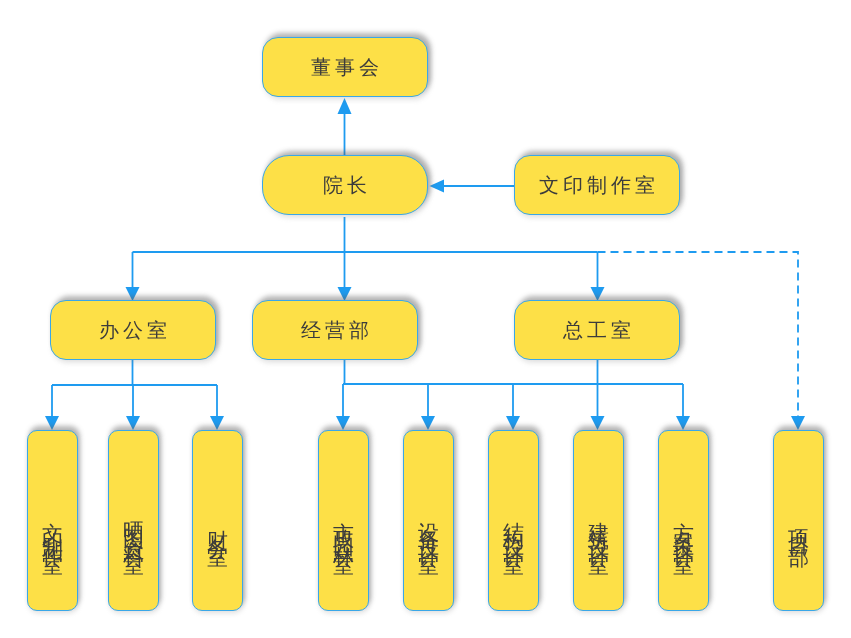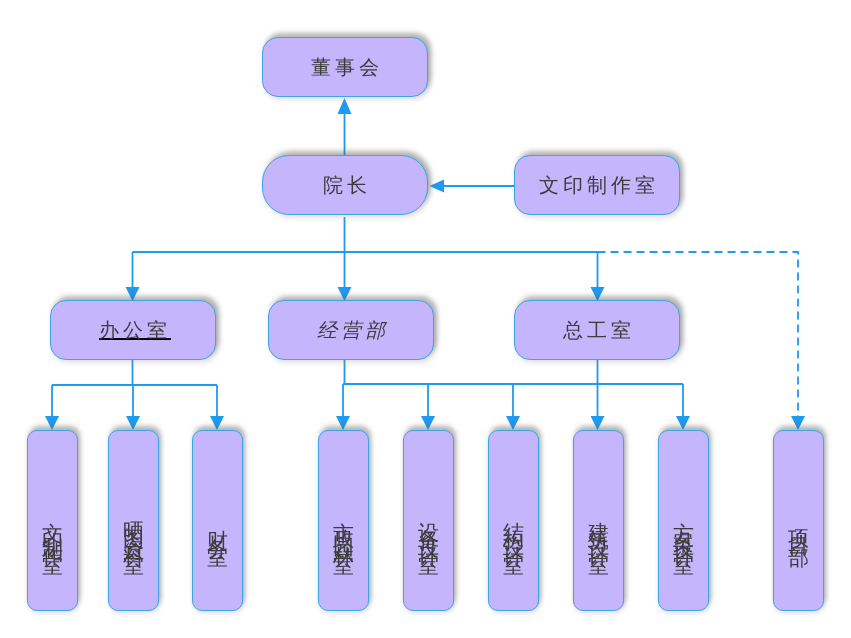--- a/index.html
+++ b/index.html
@@ -2,21 +2,21 @@
 <html><head>
 <meta charset="utf-8">
 <style>
   html,body{margin:0;padding:0;}
   body{
     width:851px;height:638px;position:relative;background:#ffffff;
     font-family:"Liberation Sans", sans-serif;overflow:hidden;
   }
   #connectors{position:absolute;left:0;top:0;z-index:0;}
   .node{
-    position:absolute;background:#c4b5fd;border:1.6px solid #3aa7e8;
+    position:absolute;background:#fde047;border:1.6px solid #3aa7e8;
     display:flex;align-items:center;justify-content:center;
     z-index:1;box-sizing:border-box;
   }
   .hbox{
     width:166px;height:60px;border-radius:16px;
     box-shadow:3px -4px 5px rgba(90,90,90,.45), 2px 3px 5px rgba(130,130,130,.22);
   }
   .vbox{
     width:51px;height:181px;border-radius:10px;
     box-shadow:2px -4px 5px rgba(90,90,90,.45), 1px 3px 4px rgba(150,150,150,.22);
@@ -27,22 +27,22 @@
   }
   .vlabel{
     writing-mode:vertical-lr;text-orientation:upright;
     font-size:21px;color:#3c3c3c;letter-spacing:8px;font-weight:500;
     padding-top:8px;
   }
   
   #n-board{left:262px;top:37px;}
   #n-dean{left:262px;top:155px;border-radius:27px;}
   #n-business-dean{left:514px;top:155px;}
-  #n-office{left:50px;top:300px;text-decoration:underline;}
-  #n-operations{left:268px;top:300px;font-style:italic;}
+  #n-office{left:50px;top:300px;}
+  #n-operations{left:252px;top:300px;}
   #n-chief-engineer{left:514px;top:300px;justify-content:center;}
   #n-print{left:27px;top:430px;}
   #n-blueprint{left:108px;top:430px;}
   #n-finance{left:192px;top:430px;}
   #n-municipal{left:318px;top:430px;}
   #n-equipment{left:403px;top:430px;}
   #n-structure{left:488px;top:430px;}
   #n-architecture{left:573px;top:430px;}
   #n-scheme{left:658px;top:430px;}
   #n-project{left:773px;top:430px;}

